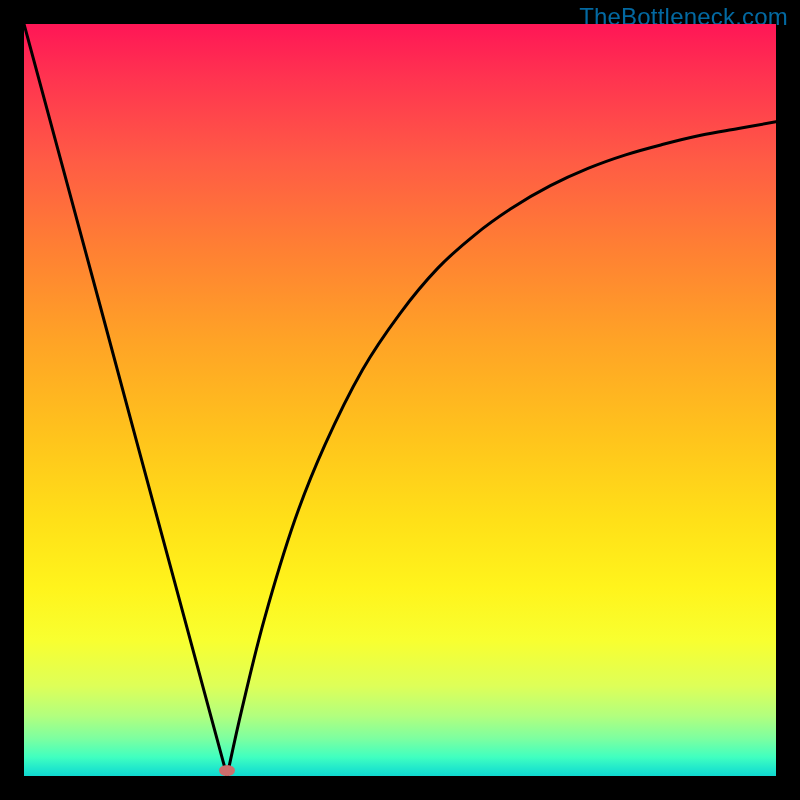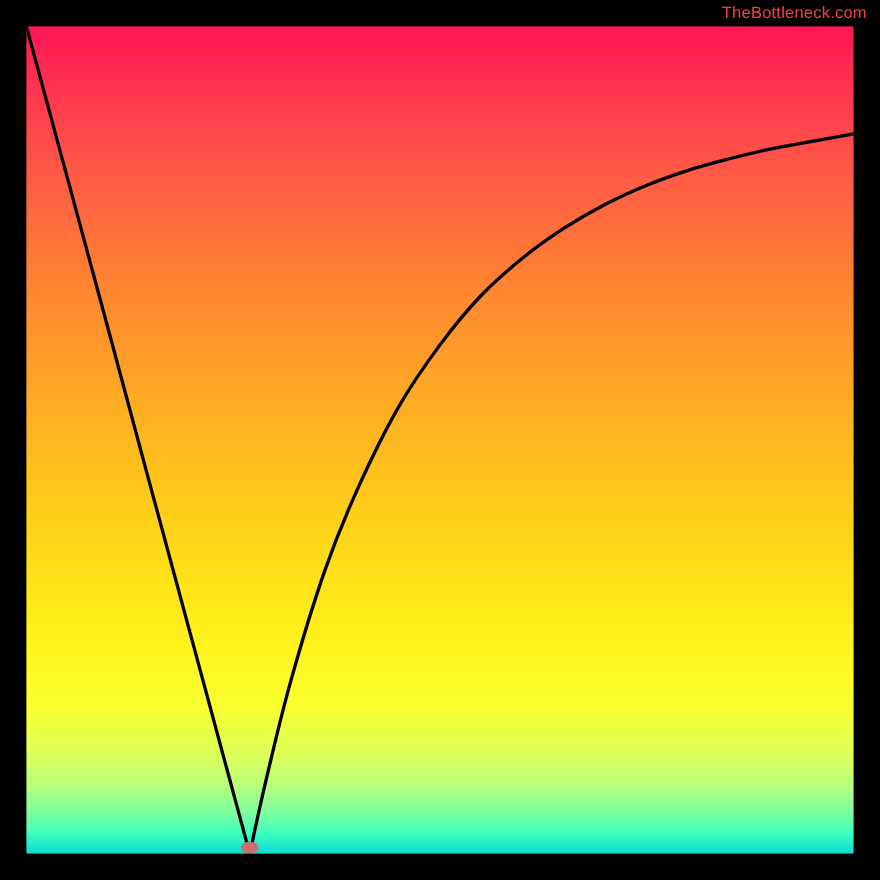--- a/index.html
+++ b/index.html
@@ -40,22 +40,22 @@
       #7dffa0 95%,
       #40ffc0 97.5%,
       #20e8cc 99%,
       #10d8d0 100%
     );
   }
   .watermark {
     position: absolute;
     top: 3px;
     right: 12px;
-    color: #ef4444;
-    font-size: 15px;
+    color: #0369a1;
+    font-size: 24px;
     letter-spacing: 0.2px;
     font-weight: 400;
   }
   svg.curve {
     position: absolute;
     top: 0;
     left: 0;
     width: 752px;
     height: 752px;
   }

